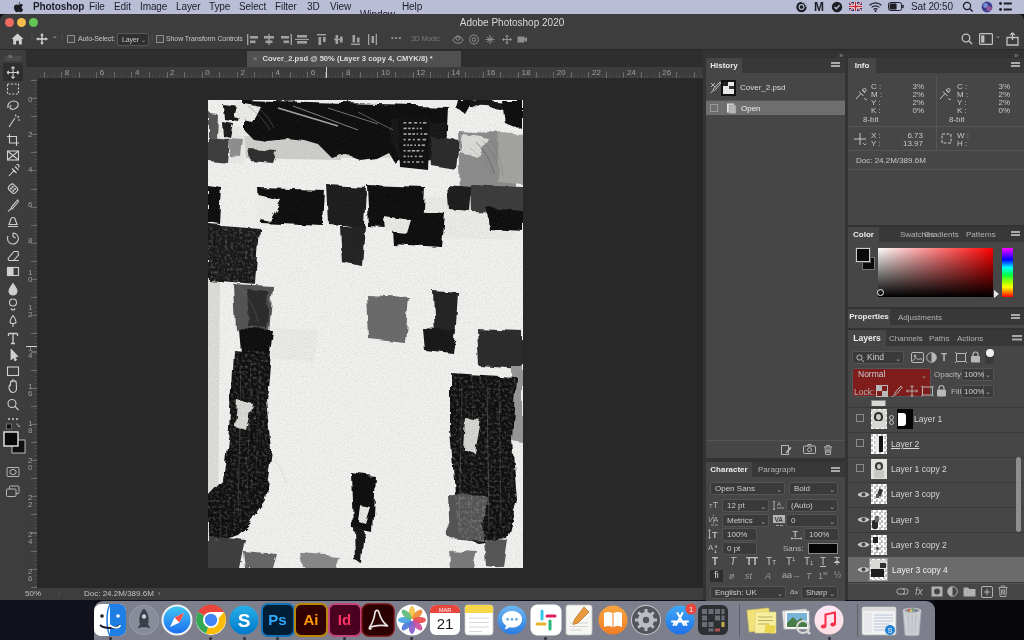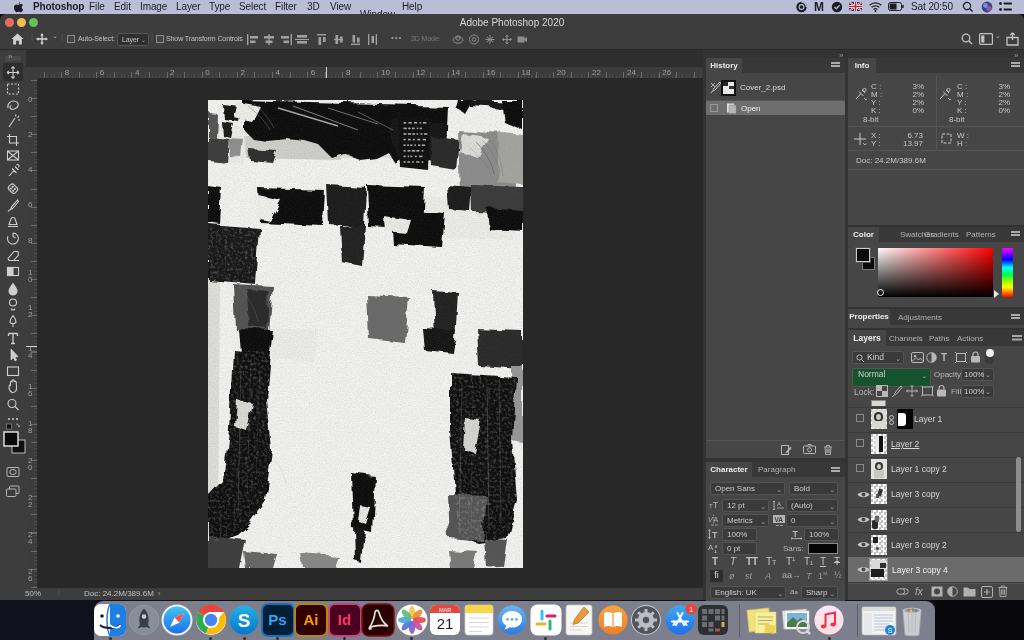--- a/index.html
+++ b/index.html
@@ -237,20 +237,21 @@
       </g>
 
   <g stroke="#b5b5b5" fill="none">
         <rect x="9.5" y="436" width="9.5" height="7.5" rx="1" fill="#3d3d3d"></rect>
         <rect x="6.5" y="439" width="9.5" height="7.5" rx="1" fill="#3d3d3d"></rect>
       </g>
 </svg>
 </div>
 
 <div class="abs" style="left:26px;top:50px;width:677px;height:17px;background:#2e2e2e;">
+  <div class="abs" style="left:221px;top:1px;width:214px;height:16px;background:#505050;color:#dcdcdc;font-size:7.6px;line-height:16px;white-space:nowrap;overflow:hidden;"><span style="margin-left:6px;color:#9a9a9a;">×</span><span style="margin-left:5px;font-weight:bold;">Cover_2.psd @ 50% (Layer 3 copy 4, CMYK/8) *</span></div>
 </div>
 <div class="abs" style="left:8px;top:52px;font-size:8px;color:#9a9a9a;">»</div>
 
 <div class="abs" style="left:26px;top:67px;width:677px;height:521px;background:#282828;"></div>
 <div class="abs" id="hruler" style="left:26px;top:67px;width:677px;height:12px;background:#3c3c3c;border-bottom:1px solid #2a2a2a;overflow:hidden;">
   <div class="abs" style="left:0;top:8px;width:677px;height:4px;background:repeating-linear-gradient(90deg,#555555 0px,#555555 1px,transparent 1px,transparent 3.51px);opacity:0.55;"></div>
   <div class="abs" style="left:0;top:5px;width:677px;height:7px;background:repeating-linear-gradient(90deg,#6a6a6a 0px,#6a6a6a 1px,transparent 1px,transparent 17.57px);"></div>
   <div id="hnums" style="position:absolute;top:1px;left:0;font-size:8px;color:#9f9f9f;">
   <span class="abs" style="left:38.7px;top:0;">8</span>
       <span class="abs" style="left:73.8px;top:0;">6</span>
@@ -691,21 +692,21 @@
       <rect x="1.5" y="1.5" width="9" height="8" fill="none" stroke="#b8b8b8"></rect>
       <path d="M1.5 1.5 L0 0 M10.5 1.5 L12 0 M1.5 9.5 L0 11 M10.5 9.5 L12 11" stroke="#b8b8b8"></path>
     </svg>
   <svg class="abs" style="left:970px;top:351px;" width="11" height="12" viewBox="0 0 11 12">
       <rect x="1" y="5" width="9" height="6.5" rx="1" fill="#b8b8b8"></rect>
       <path d="M3 5 V3.5 A2.5 2.5 0 0 1 8 3.5 V5" fill="none" stroke="#b8b8b8" stroke-width="1.2"></path>
     </svg>
   <div class="abs" style="left:985px;top:350px;width:9px;height:14px;background:#3a3a3a;border-radius:4px;"></div>
   <div class="abs" style="left:985.5px;top:349px;width:8px;height:8px;background:#f0f0f0;border-radius:50%;"></div>
 
-  <div class="abs" style="left:852px;top:368px;width:79px;height:19px;background:#14532d;border:1px solid #545454;border-radius:2px;line-height:11px;"><span style="margin-left:5px;">Normal</span><span style="position:absolute;right:3px;top:1px;font-size:7px;color:#aaa;">⌄</span></div>
+  <div class="abs" style="left:852px;top:368px;width:79px;height:29px;background:#7f1d1d;border:1px solid #545454;border-radius:2px;line-height:11px;"><span style="margin-left:5px;">Normal</span><span style="position:absolute;right:3px;top:1px;font-size:7px;color:#aaa;">⌄</span></div>
   <span class="abs" style="left:934px;top:370px;color:#b8b8b8;font-size:8px;">Opacity:</span>
   <div class="abs" style="left:961px;top:368px;width:23px;height:13px;background:#3a3a3a;border:1px solid #545454;border-radius:2px 0 0 2px;line-height:11px;font-size:8px;"><span style="margin-left:2px;">100%</span></div>
   <div class="abs" style="left:984px;top:368px;width:10px;height:13px;background:#3a3a3a;border:1px solid #545454;border-left:none;border-radius:0 2px 2px 0;line-height:11px;"><span style="margin-left:1px;font-size:7px;color:#aaa;">⌄</span></div>
 
   <span class="abs" style="left:854px;top:387px;color:#b8b8b8;">Lock:</span>
   <svg class="abs" style="left:876px;top:385px;" width="12" height="12" viewBox="0 0 12 12">
       <rect x="0.5" y="0.5" width="11" height="11" fill="none" stroke="#b8b8b8"></rect>
       <rect x="0.5" y="0.5" width="5.5" height="5.5" fill="#b8b8b8"></rect>
       <rect x="6" y="6" width="5.5" height="5.5" fill="#b8b8b8"></rect>
     </svg>

